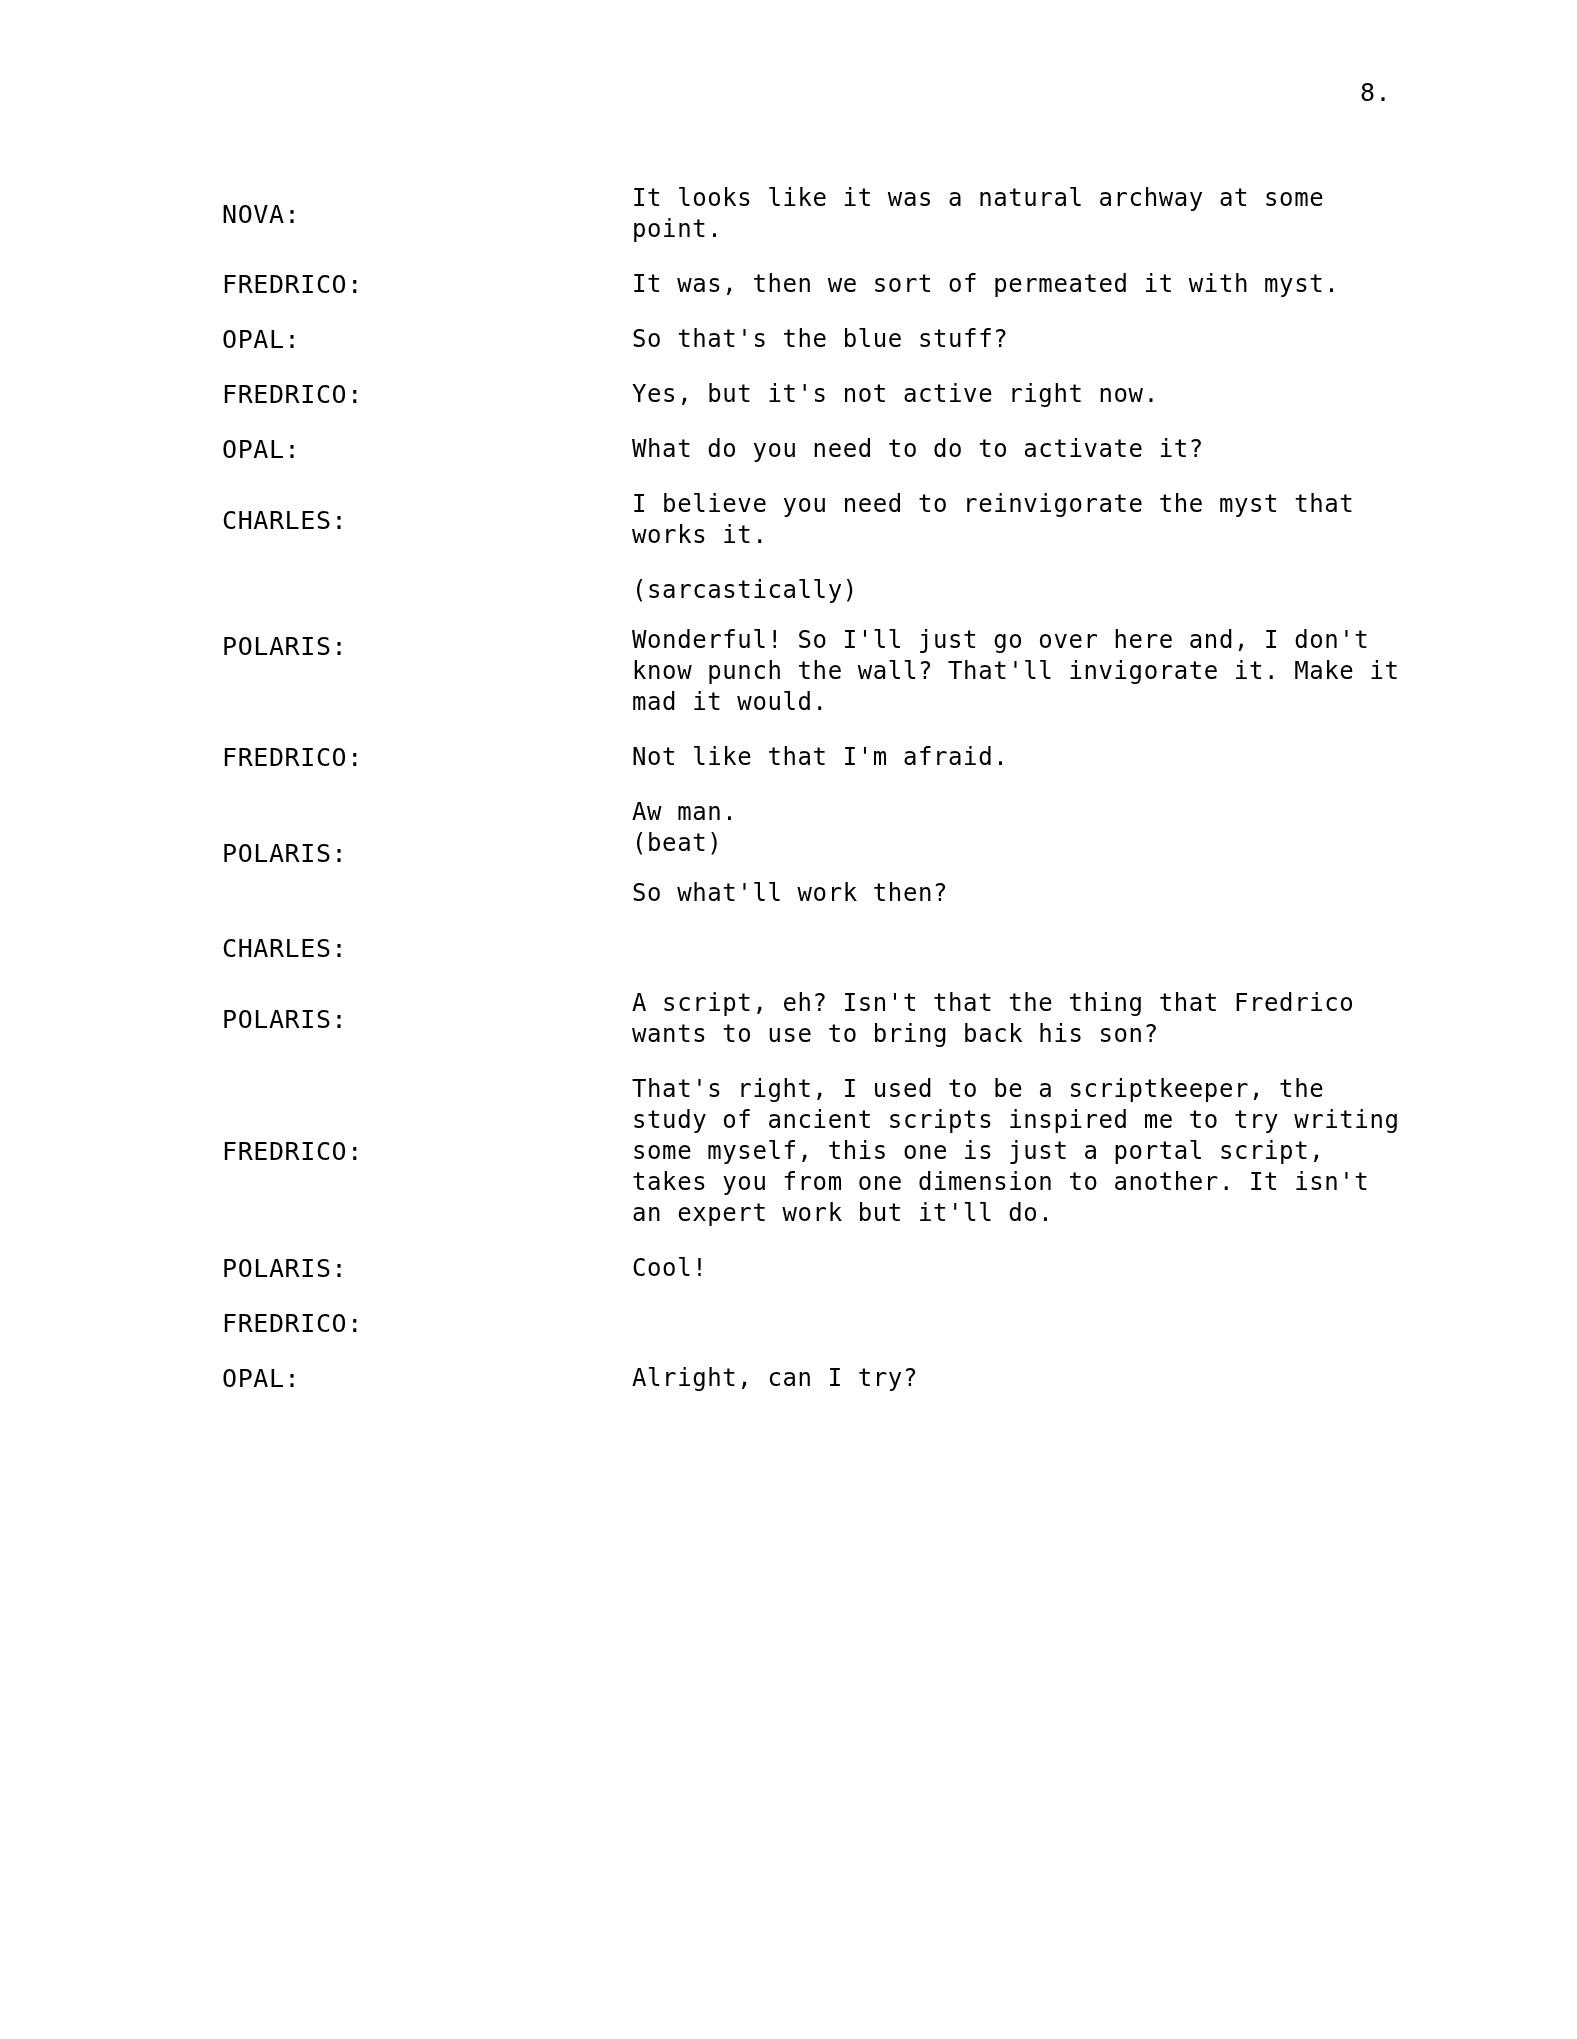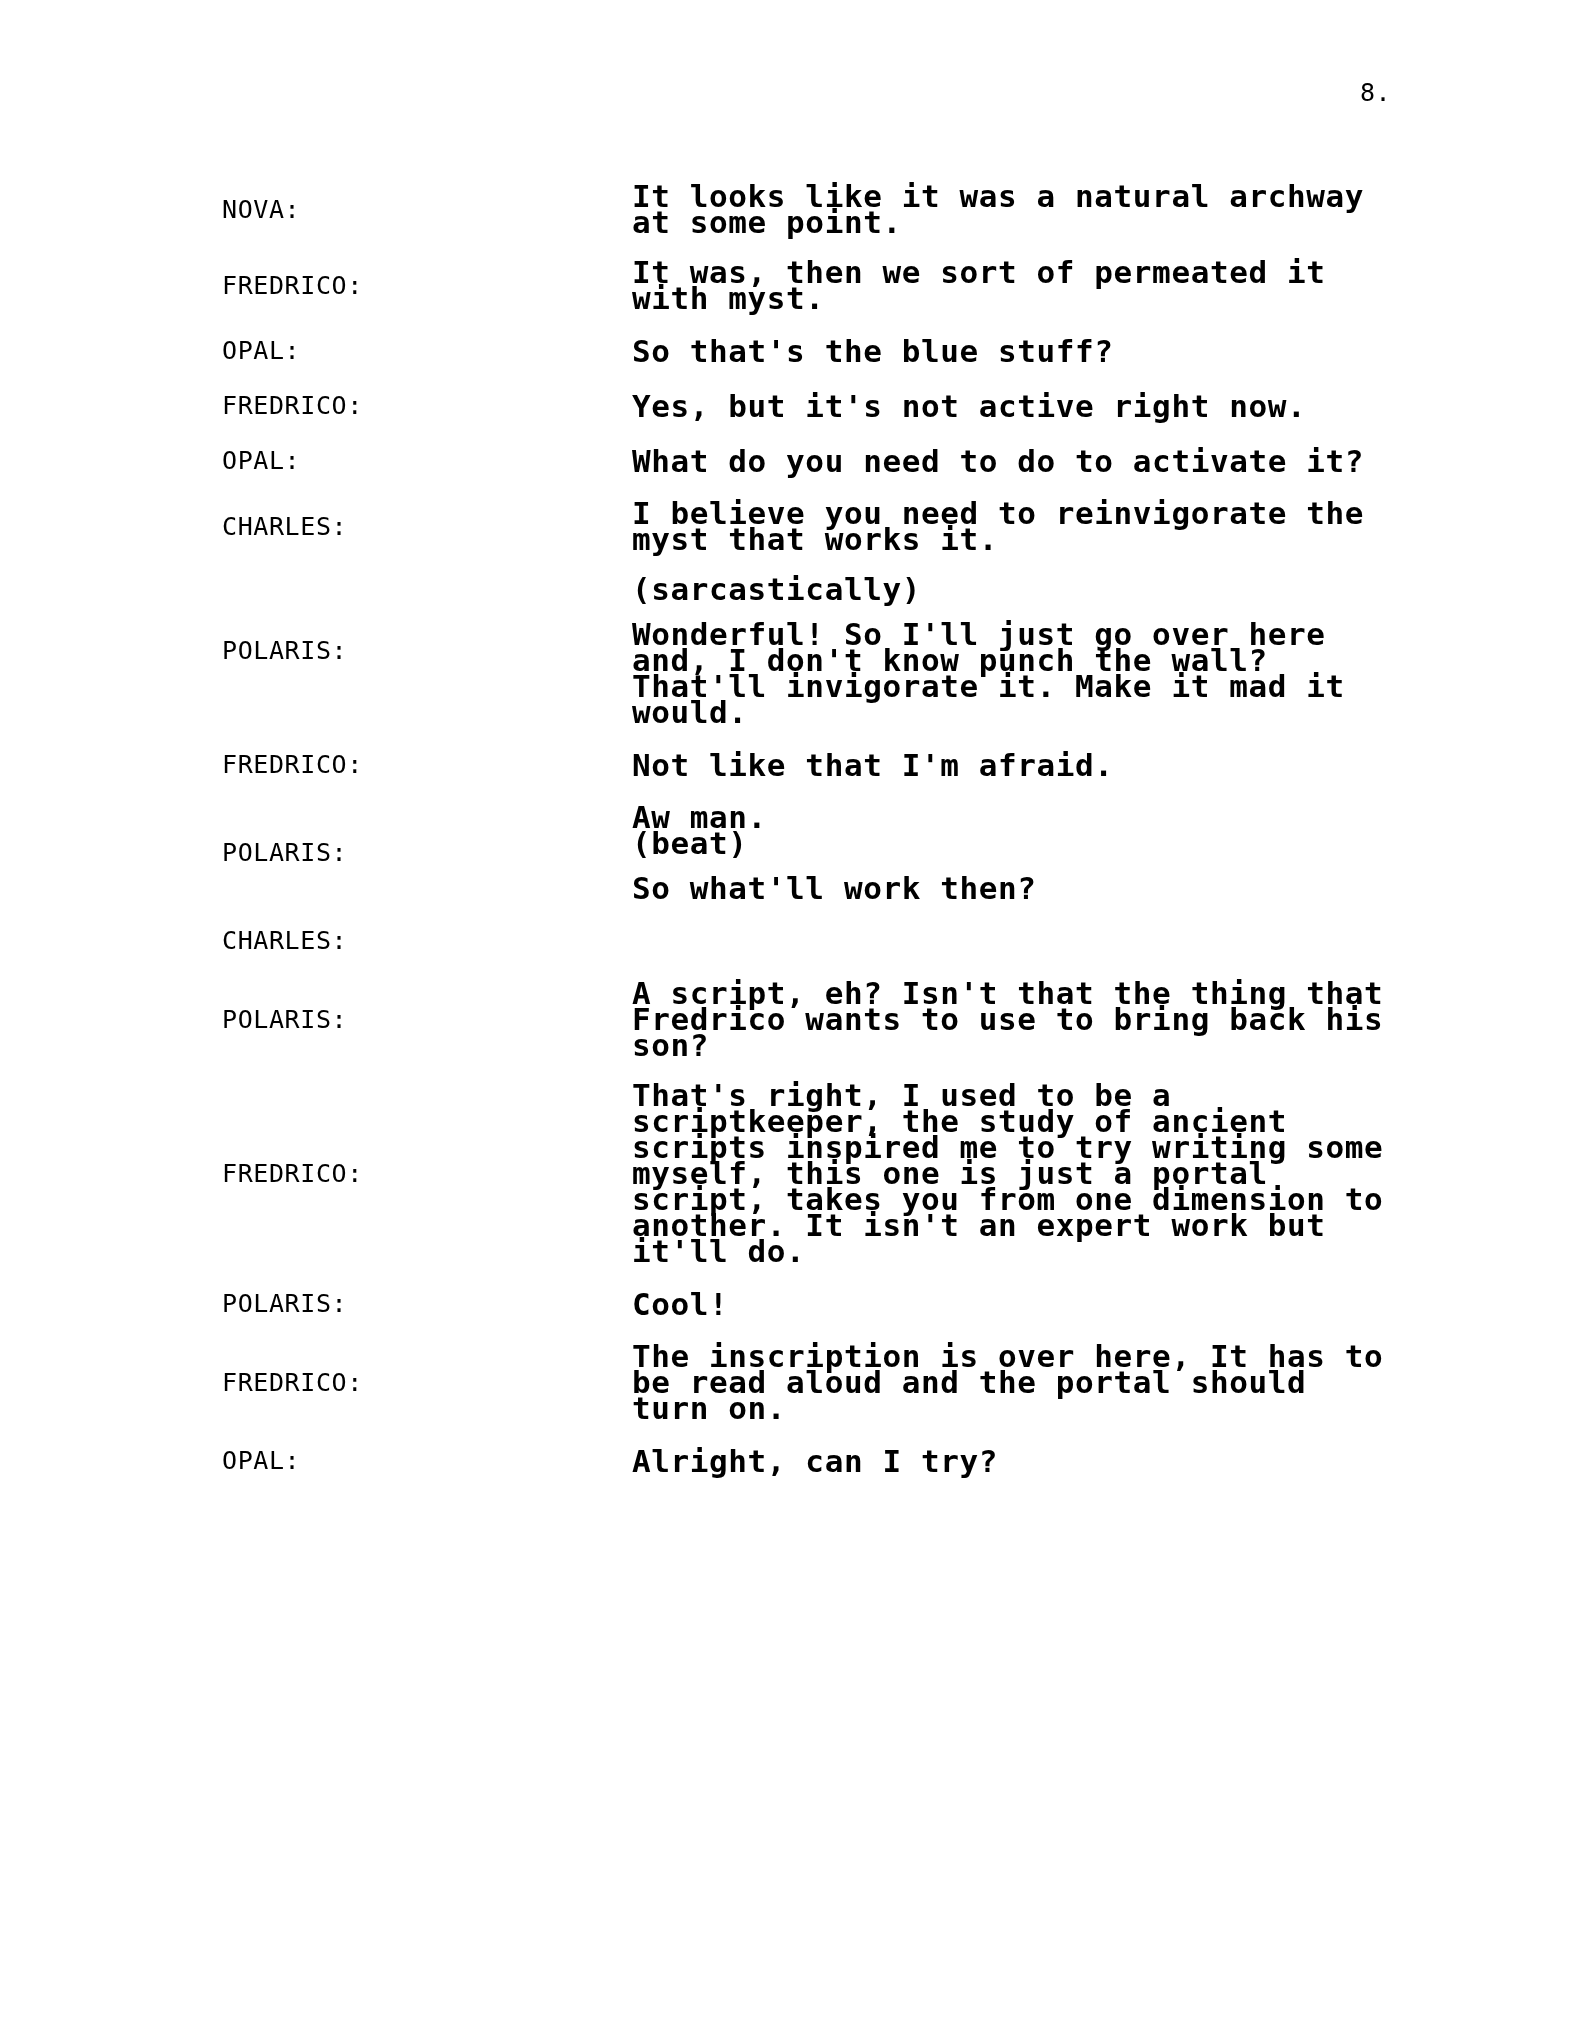--- a/index.html
+++ b/index.html
@@ -37,25 +37,24 @@
   .character {
     width: 410px;
     flex: 0 0 410px;
     font-size: 25px;
     line-height: 31px;
     letter-spacing: 0.6px;
     white-space: pre;
   }
   .dialogue {
     flex: 1 1 auto;
-    font-size: 31px;
-    line-height: 26px;
+    font-size: 24px;
+    line-height: 31px;
     letter-spacing: 0.6px;
     white-space: pre-wrap;
-    font-weight: bold;
   }
   .dialogue .para {
     margin: 0;
   }
   .dialogue .para + .para {
     margin-top: 19px;
   }
   .dialogue .para.tight + .para.tight {
     margin-top: 0;
   }
@@ -112,20 +111,19 @@
       <div class="entry">
         <div class="character">FREDRICO:</div>
         <div class="dialogue"><div class="para">That's right, I used to be a scriptkeeper, the study of ancient scripts inspired me to try writing some myself, this one is just a portal script, takes you from one dimension to another. It isn't an expert work but it'll do.</div></div>
       </div>
       <div class="entry">
         <div class="character">POLARIS:</div>
         <div class="dialogue"><div class="para">Cool!</div></div>
       </div>
       <div class="entry">
         <div class="character">FREDRICO:</div>
-        <div class="dialogue"><div class="para">The inscription is over here, It has to be read aloud and the portal should turn on.</div></div>
       </div>
       <div class="entry">
         <div class="character">OPAL:</div>
         <div class="dialogue"><div class="para">Alright, can I try?</div></div>
       </div>
     </div>
 </div>
 
 </body></html>

